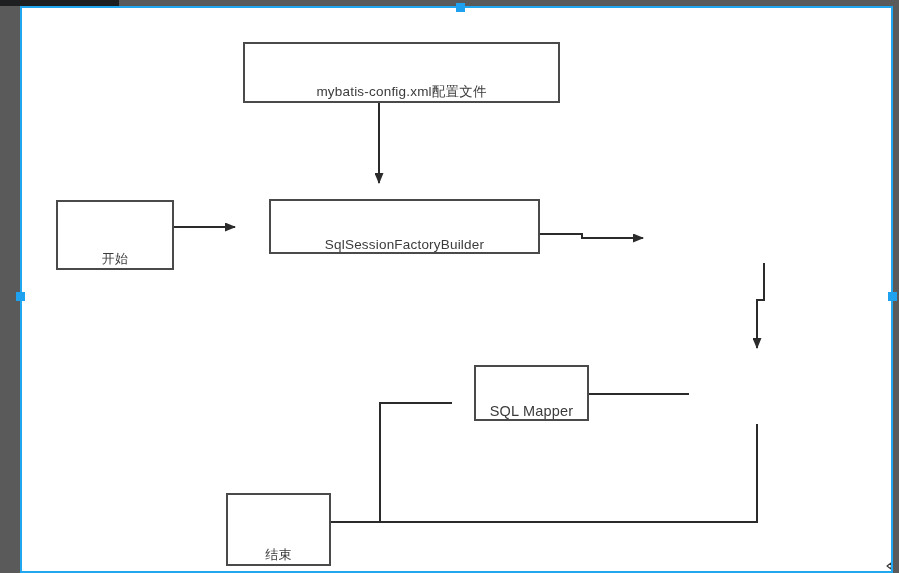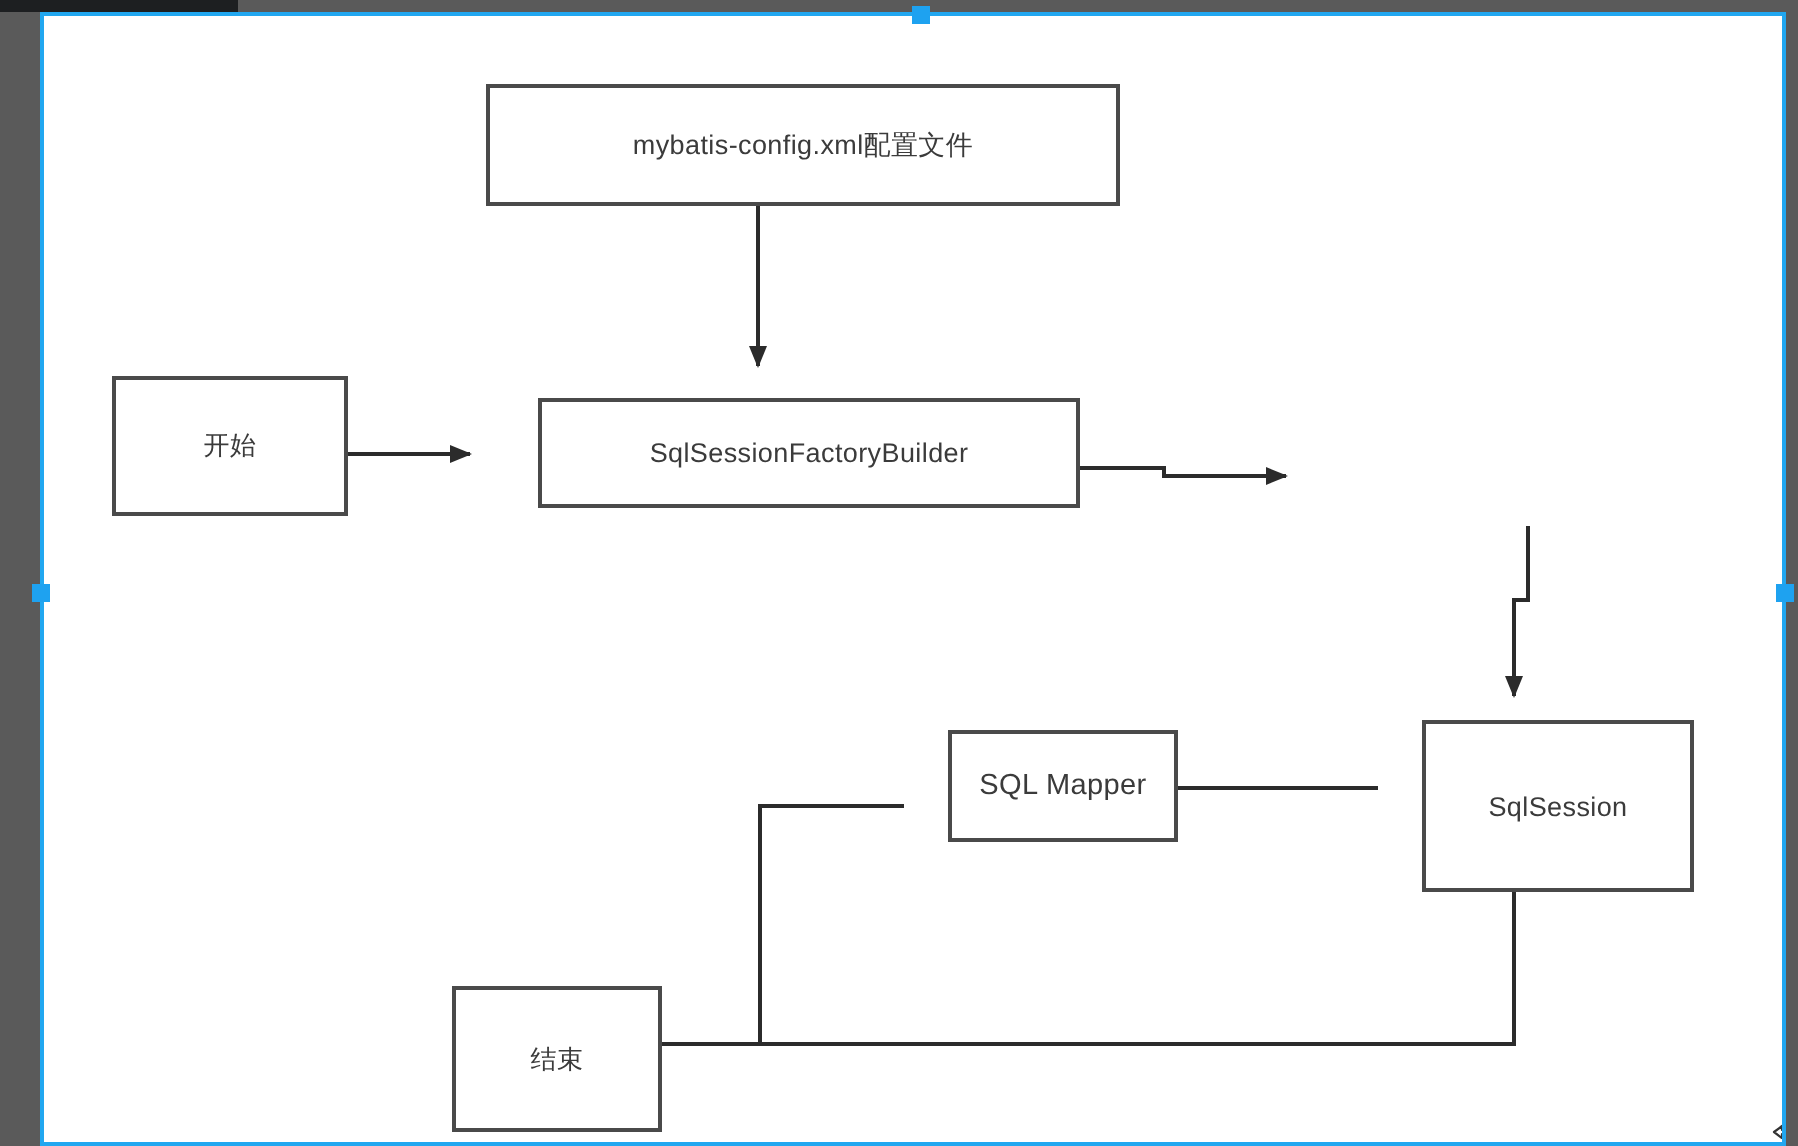--- a/index.html
+++ b/index.html
@@ -65,30 +65,30 @@
   .handle.h-left   { left: 16px;  top: 292px; }
   .handle.h-right  { left: 888px; top: 292px; }
 
   
   .node {
     position: absolute;
     box-sizing: border-box;
     background: #ffffff;
     border: 2px solid #4a4a4a;
     display: flex;
-    align-items: center;
+    align-items: flex-end;
     justify-content: center;
     color: #3b3b3b;
     font-size: 13.5px;
     letter-spacing: 0.2px;
     white-space: nowrap;
   }
 
   .node-config  { left: 221px; top: 34px;  width: 317px; height: 61px; }
-  .node-start   { left: 34px;  top: 180px; width: 118px; height: 70px;  font-size: 13px; }
+  .node-start   { left: 34px;  top: 192px; width: 118px; height: 70px;  font-size: 13px; }
   .node-builder { left: 247px; top: 191px; width: 271px; height: 55px; }
   .node-factory { left: 653px; top: 196px; width: 221px; height: 67px; }
   .node-session { left: 689px; top: 352px; width: 136px; height: 86px; }
   .node-mapper  { left: 452px; top: 357px; width: 115px; height: 56px; font-size: 14.5px; }
   .node-end     { left: 204px; top: 485px; width: 105px; height: 73px;  font-size: 13px; }
 
   
   .wires {
     position: absolute;
     left: 0;
@@ -160,23 +160,20 @@
 
     <div class="node node-start">
       <span>开始</span>
     </div>
 
     <div class="node node-builder">
       <span>SqlSessionFactoryBuilder</span>
     </div>
 
 
-    <div class="node node-session">
-      <span>SqlSession</span>
-    </div>
 
     <div class="node node-mapper">
       <span>SQL Mapper</span>
     </div>
 
     <div class="node node-end">
       <span>结束</span>
     </div>
 
     <svg class="cursor-move" viewBox="0 0 20 20" xmlns="http://www.w3.org/2000/svg">

